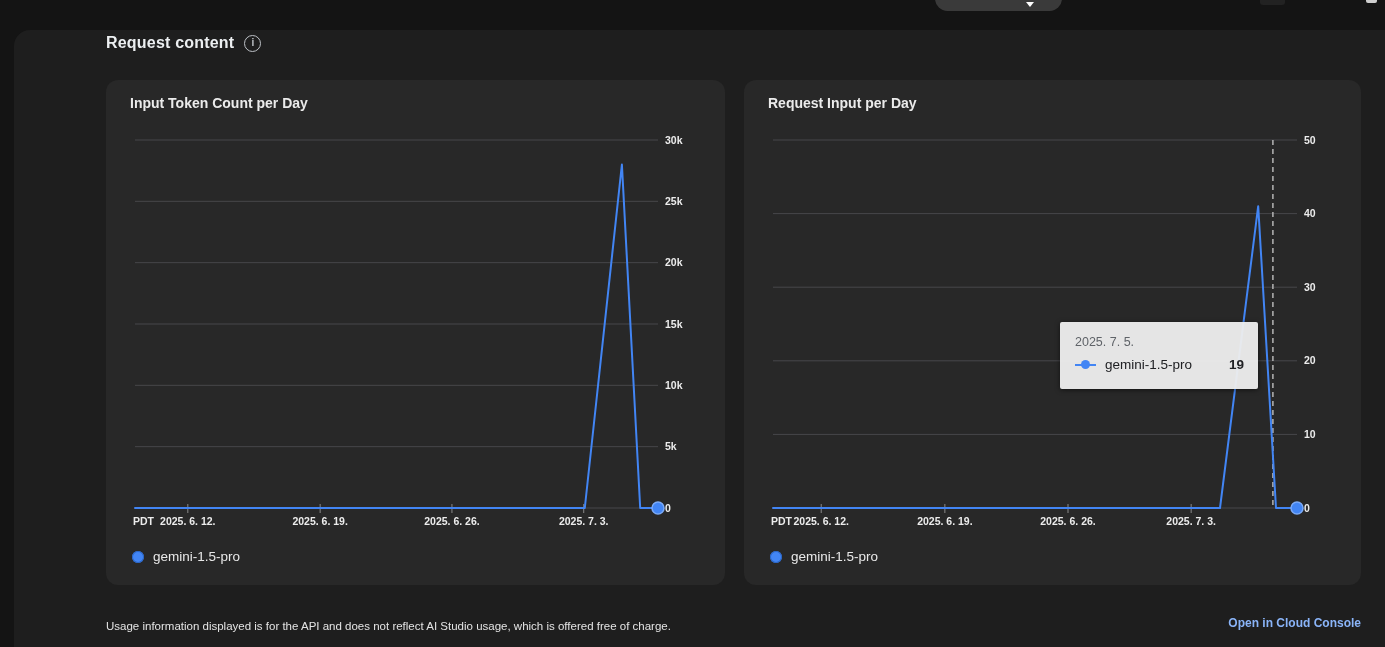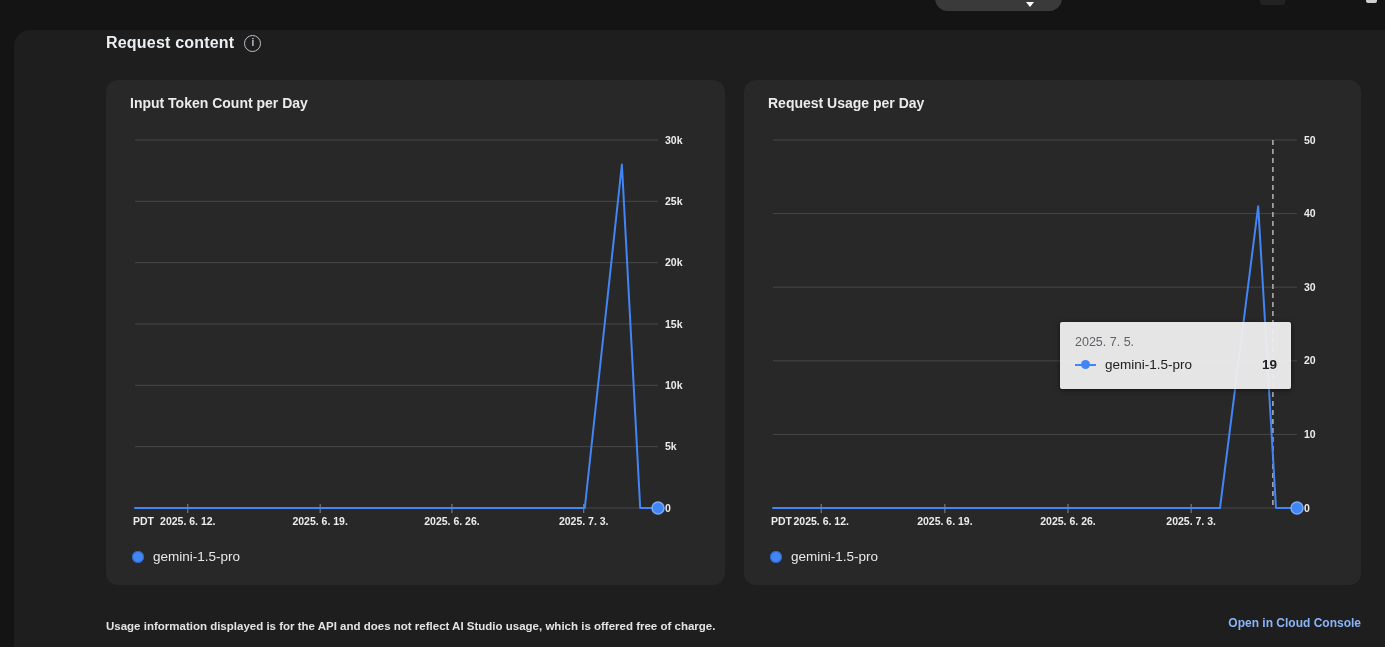--- a/index.html
+++ b/index.html
@@ -37,33 +37,33 @@
   .card.right { width:617px; }
   .card-title { position:absolute; left:24px; top:15px; font-size:14px; font-weight:700; color:#ebebeb; z-index:2; }
   svg.chart { position:absolute; left:0; top:0; z-index:1; }
   svg.chart text { font-family:"Liberation Sans", sans-serif; }
 
   .legend { position:absolute; left:26px; top:469px; display:flex; align-items:center; gap:9px; z-index:2; cursor:pointer; }
   .legend-dot { width:12px; height:12px; border-radius:50%; background:#4285f4; box-shadow:0 0 0 1px #2a65c4 inset; }
   .legend-label { font-size:13.5px; color:#e8e8e8; }
 
   .tooltip {
-    position:absolute; left:316px; top:242px; width:231px; height:67px;
+    position:absolute; left:316px; top:242px; width:198px; height:67px;
     background:rgba(237,237,237,0.96); border-radius:2px; z-index:3;
     box-shadow:0 1px 5px rgba(0,0,0,0.55);
   }
   .tooltip-date { margin:13px 0 0 15px; font-size:12.5px; color:#5f6368; }
   .tooltip-row { display:flex; align-items:center; margin:8px 14px 0 15px; }
   .tooltip-marker { position:relative; width:21px; height:10px; flex:0 0 auto; }
   .tooltip-marker .mline { position:absolute; left:0; top:4px; width:21px; height:2px; background:#4285f4; }
   .tooltip-marker .mdot { position:absolute; left:6px; top:0.5px; width:9px; height:9px; border-radius:50%; background:#4285f4; }
   .tooltip-name { margin-left:9px; font-size:13.5px; color:#202124; }
   .tooltip-value { margin-left:auto; font-size:13.5px; font-weight:700; color:#202124; }
 
-  .footer-note { position:absolute; left:92px; top:590px; font-size:11.5px; color:#e3e3e3;font-weight:bold; }
+  .footer-note { position:absolute; left:92px; top:590px; font-size:11.5px; color:#e3e3e3; }
   .footer-link { position:absolute; right:24px; top:586px; font-size:12px; font-weight:700; color:#8ab4f8; text-decoration:none; cursor:pointer; }
 </style>
 </head>
 <body>
 
 <div class="pill">
   <span class="caret"></span>
 </div>
 <div class="ghost"></div>
 <div class="sliver"></div>
@@ -106,21 +106,21 @@
           <polyline points="29.0,428.0 478.8,428.0 515.9,84.5 534.2,428.0 552.0,428.0" fill="none" stroke="#4285f4" stroke-width="2" stroke-linejoin="round" stroke-linecap="round"></polyline>
           <circle cx="552" cy="428" r="6" fill="#4285f4" stroke="#7baaf7" stroke-width="1.5"></circle>
         </svg>
       <div class="legend">
         <span class="legend-dot"></span>
         <span class="legend-label">gemini-1.5-pro</span>
       </div>
     </div>
 
     <div class="card right">
-      <div class="card-title">Request Usage per Day</div>
+      <div class="card-title">Request Input per Day</div>
       <svg class="chart" id="chart-1" width="617" height="460" viewBox="0 0 617 460">
           <line x1="29" y1="428" x2="553" y2="428" stroke="#47474a" stroke-width="1"></line>
           <text x="560" y="431.5" fill="#ececec" font-size="10.5" font-weight="700">0</text>
           <line x1="29" y1="354.4" x2="553" y2="354.4" stroke="#47474a" stroke-width="1"></line>
           <text x="560" y="357.9" fill="#ececec" font-size="10.5" font-weight="700">10</text>
           <line x1="29" y1="280.79999999999995" x2="553" y2="280.79999999999995" stroke="#47474a" stroke-width="1"></line>
           <text x="560" y="284.29999999999995" fill="#ececec" font-size="10.5" font-weight="700">20</text>
           <line x1="29" y1="207.20000000000002" x2="553" y2="207.20000000000002" stroke="#47474a" stroke-width="1"></line>
           <text x="560" y="210.70000000000002" fill="#ececec" font-size="10.5" font-weight="700">30</text>
           <line x1="29" y1="133.59999999999997" x2="553" y2="133.59999999999997" stroke="#47474a" stroke-width="1"></line>

